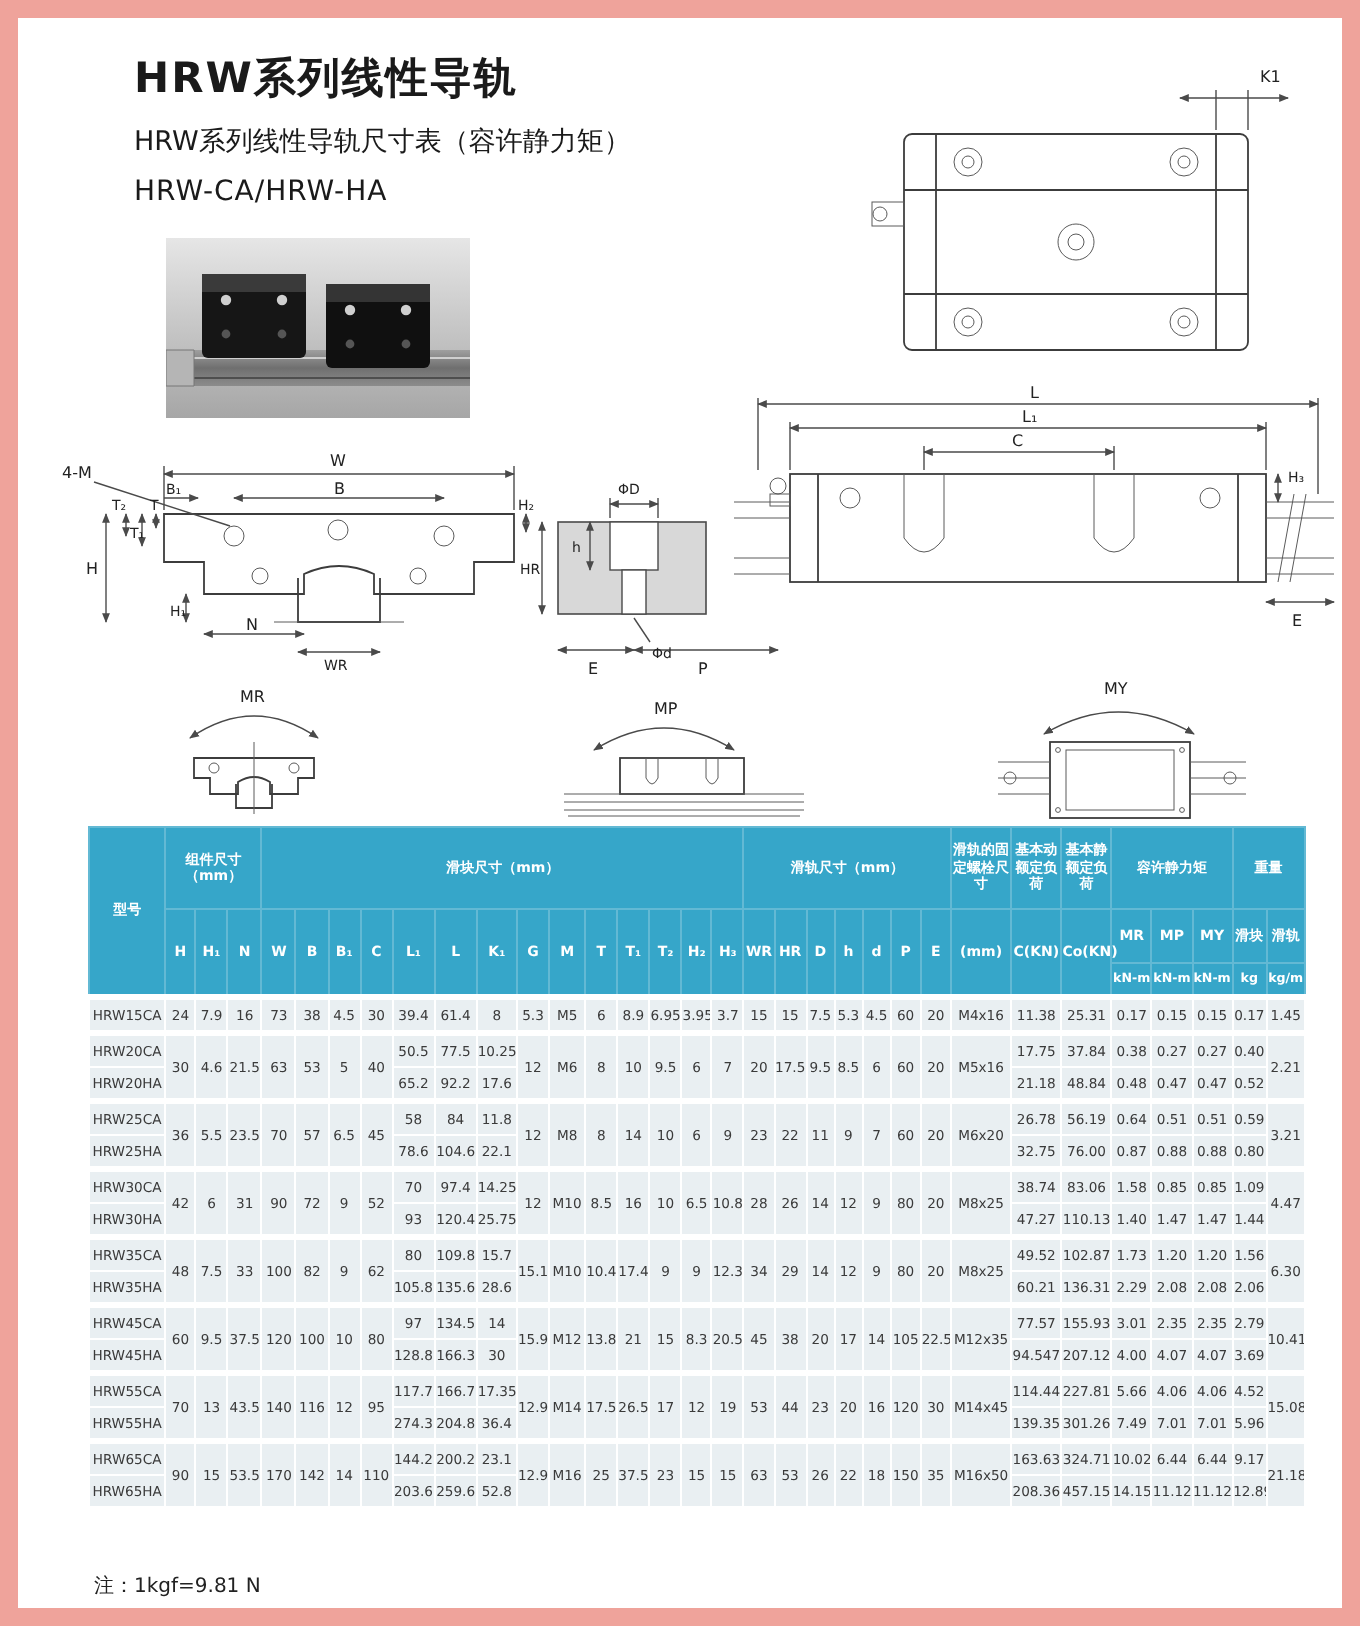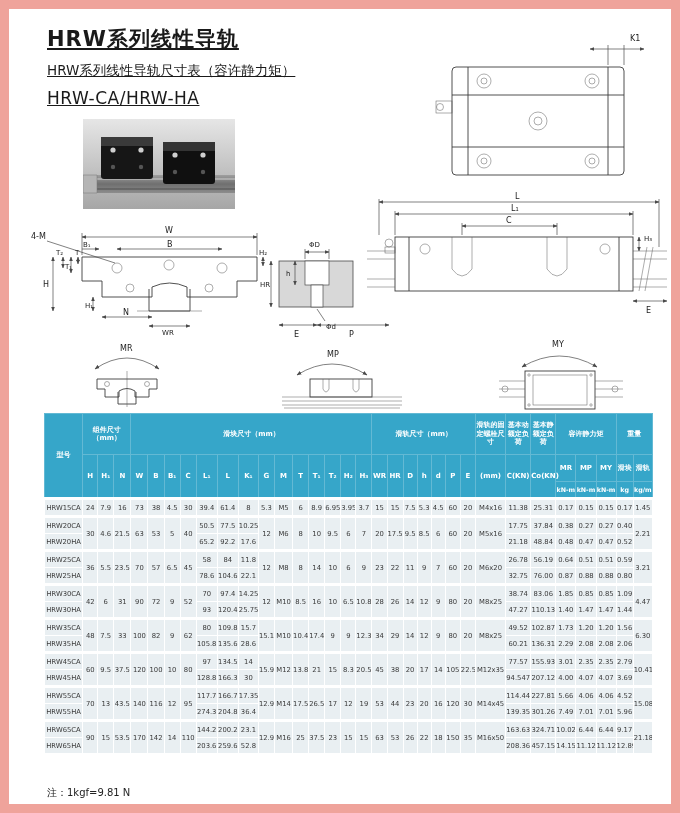--- a/index.html
+++ b/index.html
@@ -1,24 +1,24 @@
 <!DOCTYPE html>
 <html><head>
 <meta charset="utf-8">
 <style>
   html,body{margin:0;padding:0;background:#fff;}
   .page{
     position:relative;width:680px;height:813px;box-sizing:border-box;
     border:9px solid #efa39b;background:#ffffff;overflow:hidden;
     font-family:"DejaVu Sans","Liberation Sans",sans-serif;color:#1a1a1a;
   }
-  .title-block{position:absolute;left:38px;top:16px;text-decoration:underline;}
+  .title-block{position:absolute;left:58px;top:16px;}
   .main-title{font-size:21px;font-weight:bold;letter-spacing:1px;margin:0;}
   .sub-title{font-size:13.5px;margin-top:9px;}
-  .model-line{font-size:17px;margin-top:8px;letter-spacing:.5px;}
+  .model-line{font-size:14px;margin-top:8px;letter-spacing:.5px;}
   .photo{position:absolute;left:74px;top:110px;width:152px;height:90px;}
   .top-drawing{position:absolute;left:413px;top:22px;width:240px;height:160px;}
   .mid-drawing{position:absolute;left:18px;top:180px;width:648px;height:224px;}
   svg text{fill:#222;font-family:"DejaVu Sans","Liberation Sans",sans-serif;}
   .dim{stroke:#4a4a4a;stroke-width:.7;fill:none;}
   .out{stroke:#3c3c3c;stroke-width:.9;fill:none;}
   .thin{stroke:#5a5a5a;stroke-width:.5;fill:none;}
   .lbl{font-size:8px;}
   .lbl-s{font-size:7px;}
 
@@ -527,21 +527,21 @@
             <td rowspan="2">28</td>
             <td rowspan="2">26</td>
             <td rowspan="2">14</td>
             <td rowspan="2">12</td>
             <td rowspan="2">9</td>
             <td rowspan="2">80</td>
             <td rowspan="2">20</td>
             <td rowspan="2">M8x25</td>
             <td>38.74</td>
             <td>83.06</td>
-            <td>1.85</td>
+            <td>1.58</td>
             <td>0.85</td>
             <td>0.85</td>
             <td>1.09</td>
             <td rowspan="2">4.47</td>
           </tr>
           <tr>
             <td class="model-cell">HRW30HA</td>
             <td>93</td>
             <td>120.4</td>
             <td>25.75</td>

